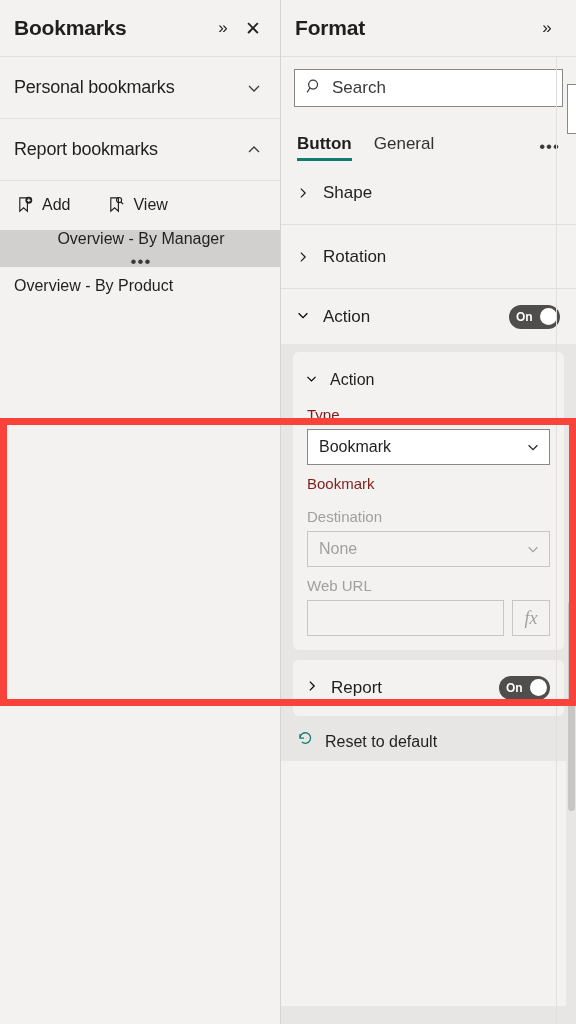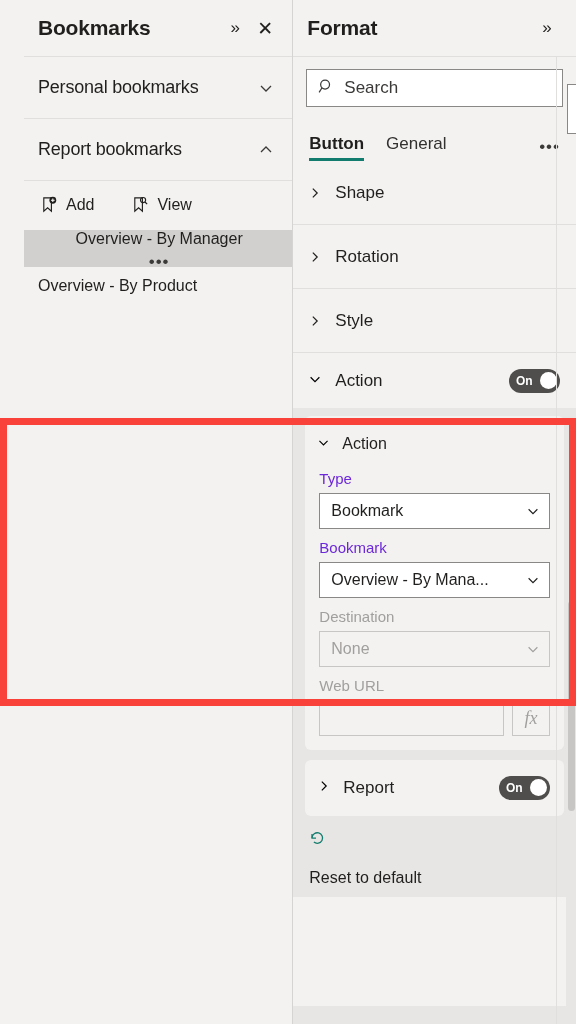--- a/index.html
+++ b/index.html
@@ -2,21 +2,21 @@
 <html><head>
 <meta charset="utf-8">
 <style>
   * { box-sizing: border-box; margin: 0; padding: 0; }
   html, body {
     width: 576px; height: 1024px;
     font-family: "Liberation Sans", sans-serif;
     background: #f3f2f1;
     overflow: hidden;
   }
-  .app { display: flex; width: 576px; height: 1024px; padding-left: 24px; }
+  .app { display: flex; width: 576px; height: 1024px; }
 
   
   .bookmarks-pane {
     width: 281px; height: 1024px;
     background: #f3f2f1;
     border-right: 1px solid #d6d4d2;
     display: flex; flex-direction: column;
   }
   .bm-header {
     height: 57px;
@@ -134,21 +134,21 @@
 
   .sub-card {
     margin: 8px 12px 0 12px;
     background: #f3f2f1; border-radius: 6px;
     padding: 12px 0 14px 0;
   }
   .sub-head { display: flex; align-items: center; padding: 0 14px 0 12px; height: 32px; cursor: pointer; }
   .sub-head .lbl { font-size: 16px; color: #201f1e; padding-left: 12px; font-weight: normal; }
 
   .field { padding: 10px 14px 0 14px; }
-  .field .flabel { font-size: 15px; color: #6d28d9; margin-bottom: 6px; }
+  .field .flabel { font-size: 15px; color: #7f1d1d; margin-bottom: 6px; }
   .field.disabled .flabel { color: #a19f9d; }
   .combo {
     height: 36px; border: 1px solid #8a8886; background: #ffffff;
     display: flex; align-items: center; padding: 0 9px 0 11px; cursor: pointer;
   }
   .combo .val { flex: 1; font-size: 16px; color: #201f1e; white-space: nowrap; overflow: hidden; }
   .combo .cchev { width: 14px; color: #201f1e; display: flex; }
   .field.disabled .combo { border-color: #c8c6c4; background: #f3f2f1; }
   .field.disabled .combo .val { color: #a19f9d; }
   .field.disabled .combo .cchev { color: #a19f9d; }
@@ -166,22 +166,22 @@
 
   .tooltip-card {
     margin: 10px 12px 0 12px;
     background: #f3f2f1; border-radius: 6px;
     height: 56px; display: flex; align-items: center;
     padding: 0 14px 0 12px; cursor: pointer;
   }
   .tooltip-card .lbl { flex: 1; font-size: 17px; color: #201f1e; padding-left: 12px; }
 
   .reset-row {
-    display: flex; align-items: flex-start; gap: 18px;
-    padding: 14px 0 0 16px; cursor: pointer; flex-direction: column;
+    display: flex; align-items: flex-end; gap: 11px;
+    padding: 14px 0 0 16px; cursor: pointer;
   }
   .reset-row .rtxt { font-size: 16px; color: #201f1e; }
 
   
   .annot {
     position: absolute; left: 0px; top: 418px;
     width: 576px; height: 288px;
     border: 7px solid #f9423a;
     pointer-events: none; z-index: 40;
   }
@@ -315,28 +315,20 @@
 
       <div class="acc-row">
         <span class="chev-r">
           <svg viewBox="0 0 16 16" width="14" height="14">
               <path d="M5.5 3 L10.5 8 L5.5 13" fill="none" stroke="currentColor" stroke-width="1.4"></path>
             </svg>
         </span>
         <span class="lbl">Rotation</span>
       </div>
 
-      <div class="acc-row">
-        <span class="chev-r">
-          <svg viewBox="0 0 16 16" width="14" height="14">
-              <path d="M5.5 3 L10.5 8 L5.5 13" fill="none" stroke="currentColor" stroke-width="1.4"></path>
-            </svg>
-        </span>
-        <span class="lbl">Style</span>
-      </div>
 
       <div class="action-group">
 
         <div class="action-head">
           <span class="chev-r">
             <svg viewBox="0 0 16 16" width="14" height="14">
                 <path d="M3 6 L8 11 L13 6" fill="none" stroke="currentColor" stroke-width="1.4"></path>
               </svg>
           </span>
           <span class="lbl">Action</span>
@@ -363,28 +355,20 @@
               <span class="cchev">
                 <svg viewBox="0 0 16 16" width="14" height="14">
                     <path d="M3 6 L8 11 L13 6" fill="none" stroke="currentColor" stroke-width="1.3"></path>
                   </svg>
               </span>
             </div>
           </div>
 
           <div class="field">
             <div class="flabel">Bookmark</div>
-            <div class="combo">
-              <span class="val">Overview - By Mana...</span>
-              <span class="cchev">
-                <svg viewBox="0 0 16 16" width="14" height="14">
-                    <path d="M3 6 L8 11 L13 6" fill="none" stroke="currentColor" stroke-width="1.3"></path>
-                  </svg>
-              </span>
-            </div>
           </div>
 
           <div class="field disabled">
             <div class="flabel">Destination</div>
             <div class="combo">
               <span class="val">None</span>
               <span class="cchev">
                 <svg viewBox="0 0 16 16" width="14" height="14">
                     <path d="M3 6 L8 11 L13 6" fill="none" stroke="currentColor" stroke-width="1.3"></path>
                   </svg>

